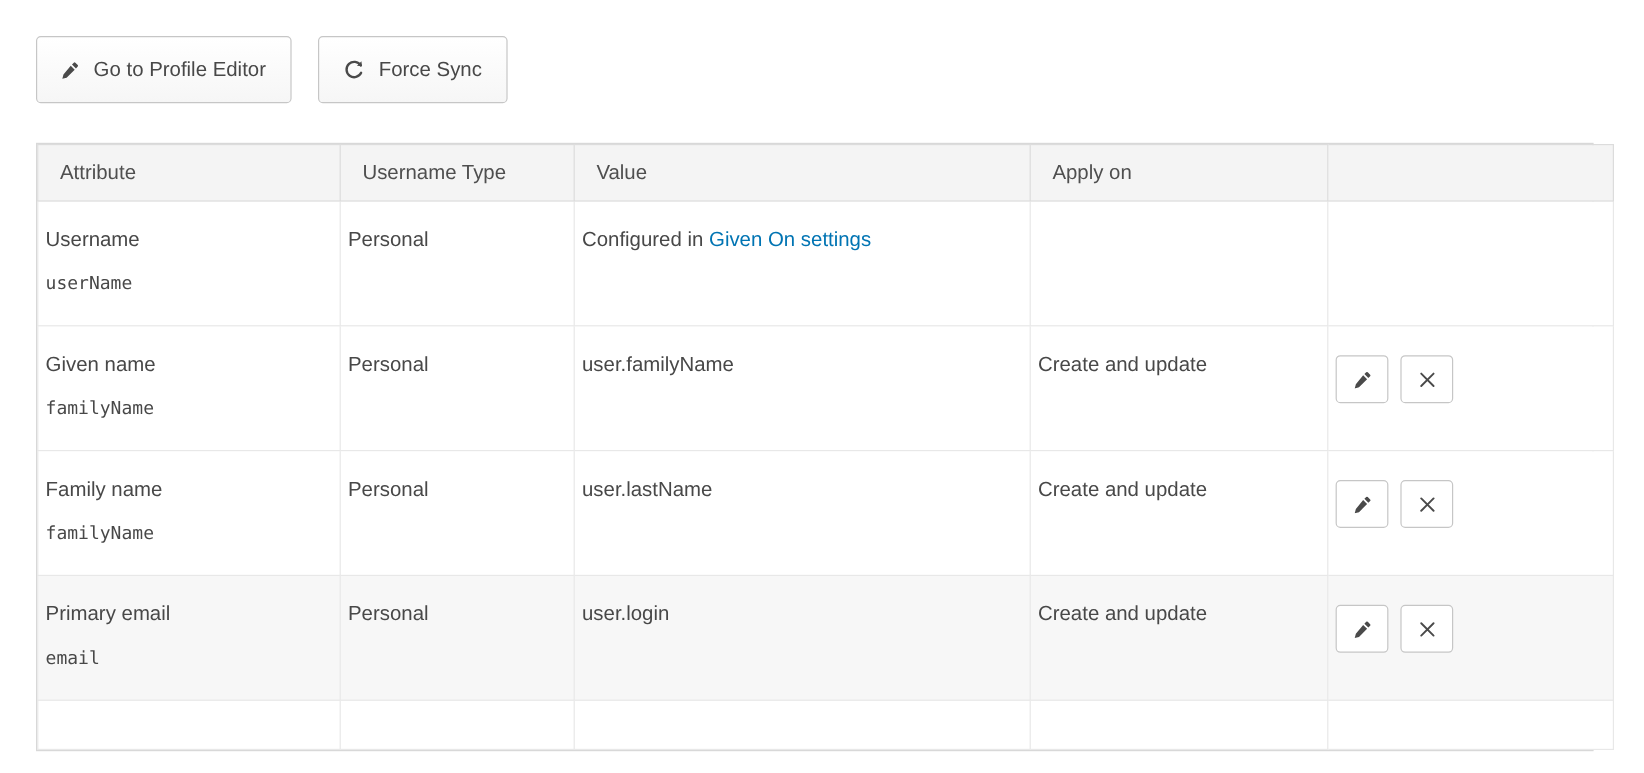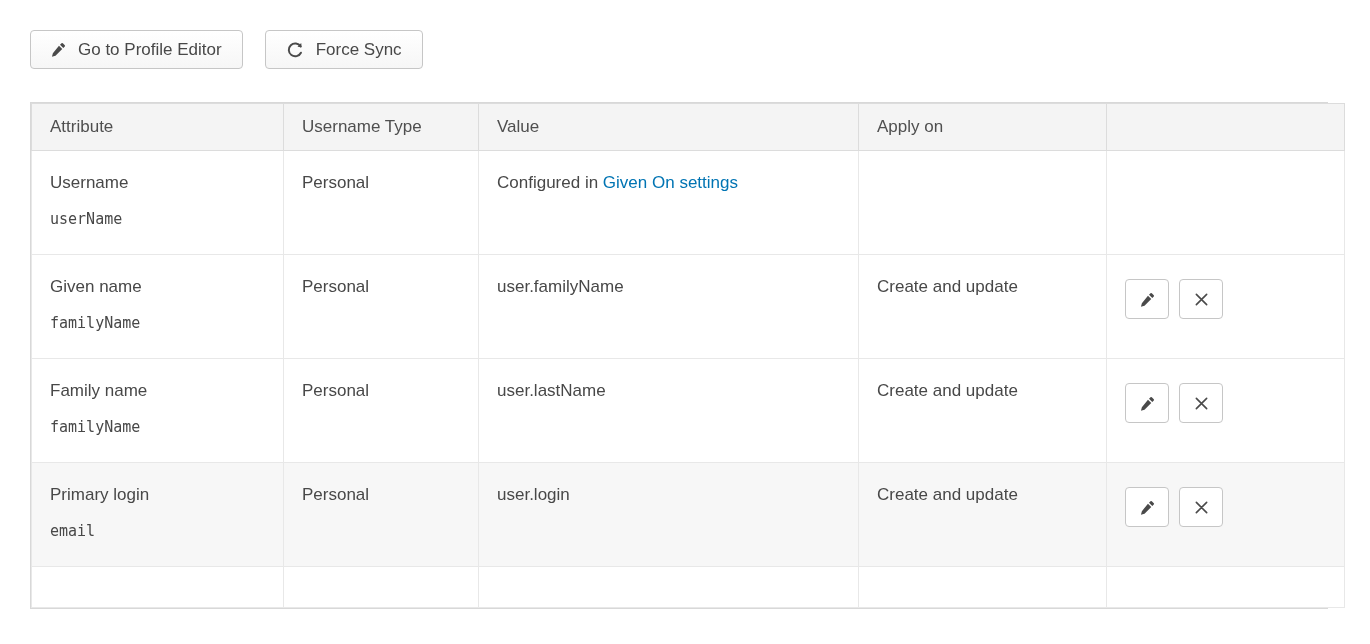--- a/index.html
+++ b/index.html
@@ -8,38 +8,38 @@
     width: 1370px; height: 644px; overflow: hidden;
     background: #ffffff;
     font-family: "Liberation Sans", sans-serif;
     color: #484848; font-size: 17px;
   }
 
   
   .toolbar { display: flex; gap: 22px; padding: 30px 0 0 30px; }
   .btn {
     display: inline-flex; align-items: center; gap: 12px;
-    height: 39px; padding: 0 20px;
+    height: 56px; padding: 0 20px;
     border: 1px solid #c6c6c6; border-radius: 4px;
     background: linear-gradient(#ffffff, #f6f6f6);
     font-family: inherit; font-size: 17px; color: #484848;
     cursor: pointer; white-space: nowrap;
   }
   .btn svg, .icon-btn svg { display: block; }
 
   
   .table-wrap { margin: 33px 42px 0 30px; border: 1px solid #d8d8d8; }
   table { width: 100%; border-collapse: collapse; table-layout: fixed; }
   th {
     background: #f4f4f4; text-align: left; font-weight: 400;
     padding: 13px 18px; font-size: 17px; color: #4f4f4f;
     border: 1px solid #dcdcdc;
   }
   td {
-    padding: 22px 18px 26px; vertical-align: top;
+    padding: 22px 6px 26px; vertical-align: top;
     border: 1px solid #e8e8e8; font-size: 17px; color: #484848;
     background: #ffffff;
   }
   tr.shaded td { background: #f7f7f7; }
   .attr-name {
     margin-top: 17px;
     font-family: "DejaVu Sans Mono", monospace;
     font-size: 15px; color: #484848;
   }
   a.value-link { color: #0074b3; text-decoration: none; cursor: pointer; }
@@ -162,21 +162,21 @@
                     <path d="M2.2 2.2 11.8 11.8M11.8 2.2 2.2 11.8" stroke="#4a4a4a" stroke-width="1.5" stroke-linecap="round"></path>
                   </svg>
                 </span>
             </button>
           </div>
         </td>
       </tr>
 
       <tr class="shaded">
         <td>
-          <div>Primary login</div>
+          <div>Primary email</div>
           <div class="attr-name">email</div>
         </td>
         <td>Personal</td>
         <td>user.login</td>
         <td>Create and update</td>
         <td class="actions-cell">
           <div class="actions">
             <button class="icon-btn">
               <span>
                   <svg viewBox="0 0 16 16" width="15" height="15">

